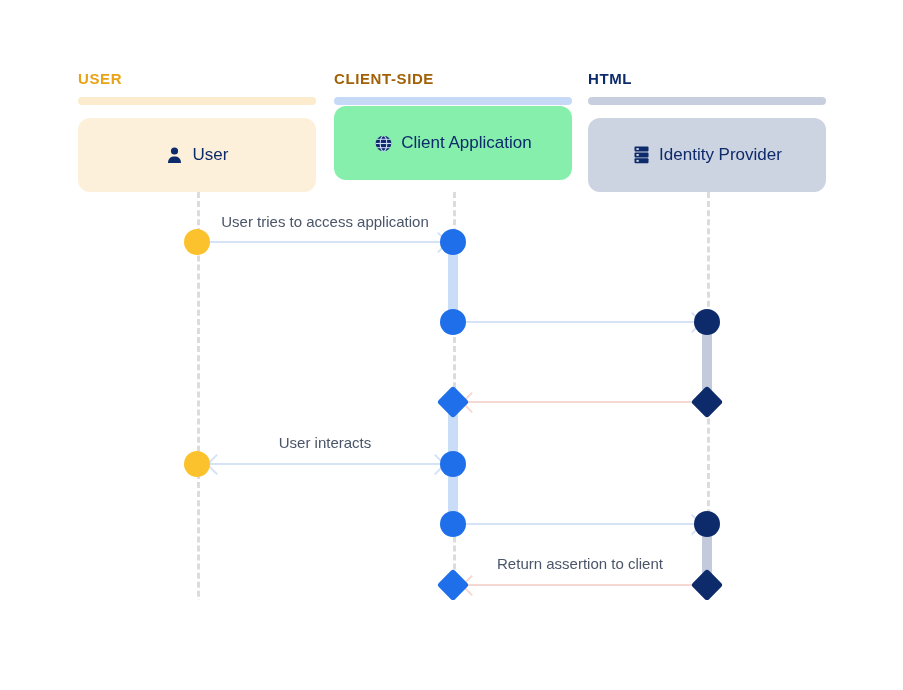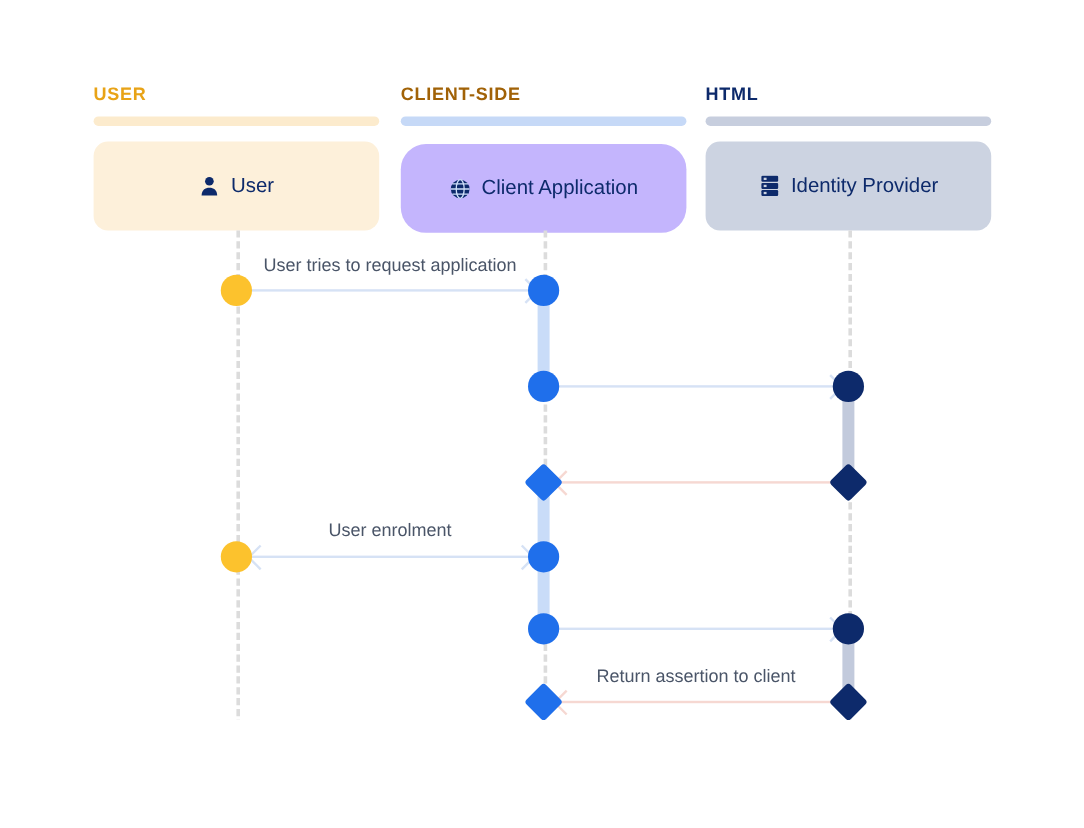--- a/index.html
+++ b/index.html
@@ -121,21 +121,21 @@
       <svg width="15" height="17" viewBox="0 0 15 17">
         <circle cx="7.5" cy="4" r="3.6" fill="#0D2A6B"></circle>
         <path d="M1 16 C1 11.3 4 9.4 7.5 9.4 C11 9.4 14 11.3 14 16 Z" fill="#0D2A6B"></path>
       </svg>
     </span>
     <span class="actor-label">User</span>
   </div>
 
   <div class="col-title" style="left:334px; top:70px; color:#a16207;">CLIENT-SIDE</div>
   <div class="accent-bar" style="left:334px; top:97px; width:238px; background:#C6D9F7;"></div>
-  <div class="actor-box" style="left:334px; top:120px; width:238px; height:74px; background:#c4b5fd;border-radius:21px;">
+  <div class="actor-box" style="left:334px; top:106px; width:238px; height:74px; background:#86efac;">
     <span class="actor-icon">
       <svg width="17" height="17" viewBox="0 0 17 17">
         <circle cx="8.5" cy="8.5" r="7.8" fill="#0D2A6B"></circle>
         <ellipse cx="8.5" cy="8.5" rx="3.3" ry="7.8" fill="none" stroke="#CFDFF9" stroke-width="1.1"></ellipse>
         <line x1="0.7" y1="8.5" x2="16.3" y2="8.5" stroke="#CFDFF9" stroke-width="1.1"></line>
         <line x1="2" y1="4.3" x2="15" y2="4.3" stroke="#CFDFF9" stroke-width="1"></line>
         <line x1="2" y1="12.7" x2="15" y2="12.7" stroke="#CFDFF9" stroke-width="1"></line>
       </svg>
     </span>
     <span class="actor-label">Client Application</span>
@@ -160,37 +160,37 @@
   <div class="lifeline" style="left:197px; top:192px; height:432px; border-left-color:#DCDCDC;"></div>
   <div class="lifeline" style="left:453px; top:192px; height:432px; border-left-color:#DCDCDC;"></div>
   <div class="lifeline" style="left:707px; top:192px; height:432px; border-left-color:#DCDCDC;"></div>
 
   <div class="activation" style="left:448px; top:242px; height:80px; background:#C9DCF8;"></div>
   <div class="activation" style="left:448px; top:402px; height:62px; background:#C9DCF8;"></div>
   <div class="activation" style="left:448px; top:464px; height:60px; background:#C9DCF8;"></div>
   <div class="activation" style="left:702px; top:322px; height:80px; background:#C2CADC;"></div>
   <div class="activation" style="left:702px; top:524px; height:61px; background:#C2CADC;"></div>
 
-  <div class="msg-label" style="left:325px; top:212px;">User tries to request application</div>
+  <div class="msg-label" style="left:325px; top:212px;">User tries to access application</div>
   <div class="msg-line" style="left:205px; top:241px; width:243px; background:#D6E2F5;"></div>
   <div class="arrowhead arrow-right" style="left:431px; top:235px; border-color:#D6E2F5;"></div>
   <div class="marker circle" style="left:197px; top:242px; background:#FCC22D;"></div>
   <div class="marker circle" style="left:453px; top:242px; background:#1F6FEB;"></div>
 
   <div class="msg-line" style="left:460px; top:321px; width:242px; background:#D6E2F5;"></div>
   <div class="arrowhead arrow-right" style="left:685px; top:315px; border-color:#D6E2F5;"></div>
   <div class="marker circle" style="left:453px; top:322px; background:#1F6FEB;"></div>
   <div class="marker circle" style="left:707px; top:322px; background:#0D2A6B;"></div>
 
   <div class="msg-line" style="left:463px; top:401px; width:241px; background:#F6D8D2;"></div>
   <div class="arrowhead arrow-left" style="left:464px; top:395px; border-color:#F6D8D2;"></div>
   <div class="marker diamond" style="left:453px; top:402px; background:#1F6FEB;"></div>
   <div class="marker diamond" style="left:707px; top:402px; background:#0D2A6B;"></div>
 
-  <div class="msg-label" style="left:325px; top:433px;">User enrolment</div>
+  <div class="msg-label" style="left:325px; top:433px;">User interacts</div>
   <div class="msg-line" style="left:208px; top:463px; width:237px; background:#D6E2F5;"></div>
   <div class="arrowhead arrow-left" style="left:209px; top:457px; border-color:#D6E2F5;"></div>
   <div class="arrowhead arrow-right" style="left:428px; top:457px; border-color:#D6E2F5;"></div>
   <div class="marker circle" style="left:197px; top:464px; background:#FCC22D;"></div>
   <div class="marker circle" style="left:453px; top:464px; background:#1F6FEB;"></div>
 
   <div class="msg-line" style="left:460px; top:523px; width:242px; background:#D6E2F5;"></div>
   <div class="arrowhead arrow-right" style="left:685px; top:517px; border-color:#D6E2F5;"></div>
   <div class="marker circle" style="left:453px; top:524px; background:#1F6FEB;"></div>
   <div class="marker circle" style="left:707px; top:524px; background:#0D2A6B;"></div>

